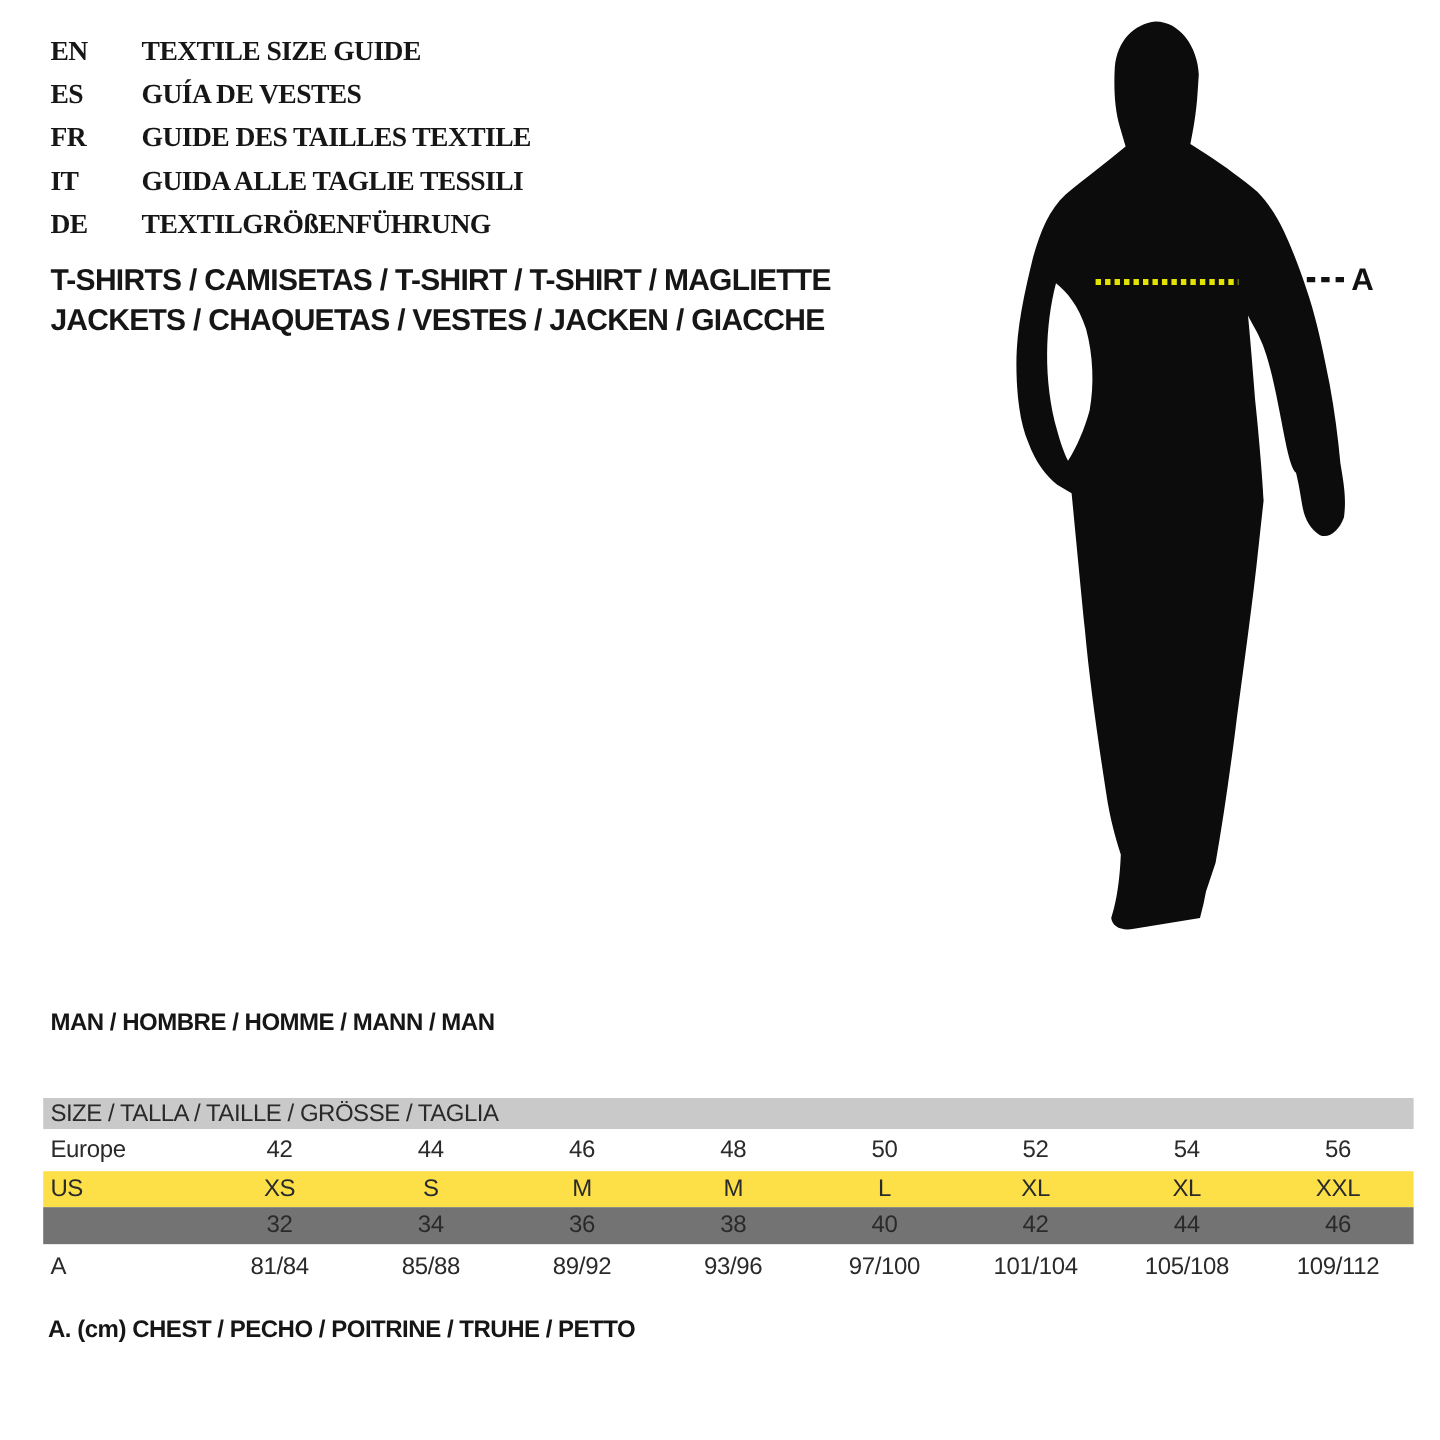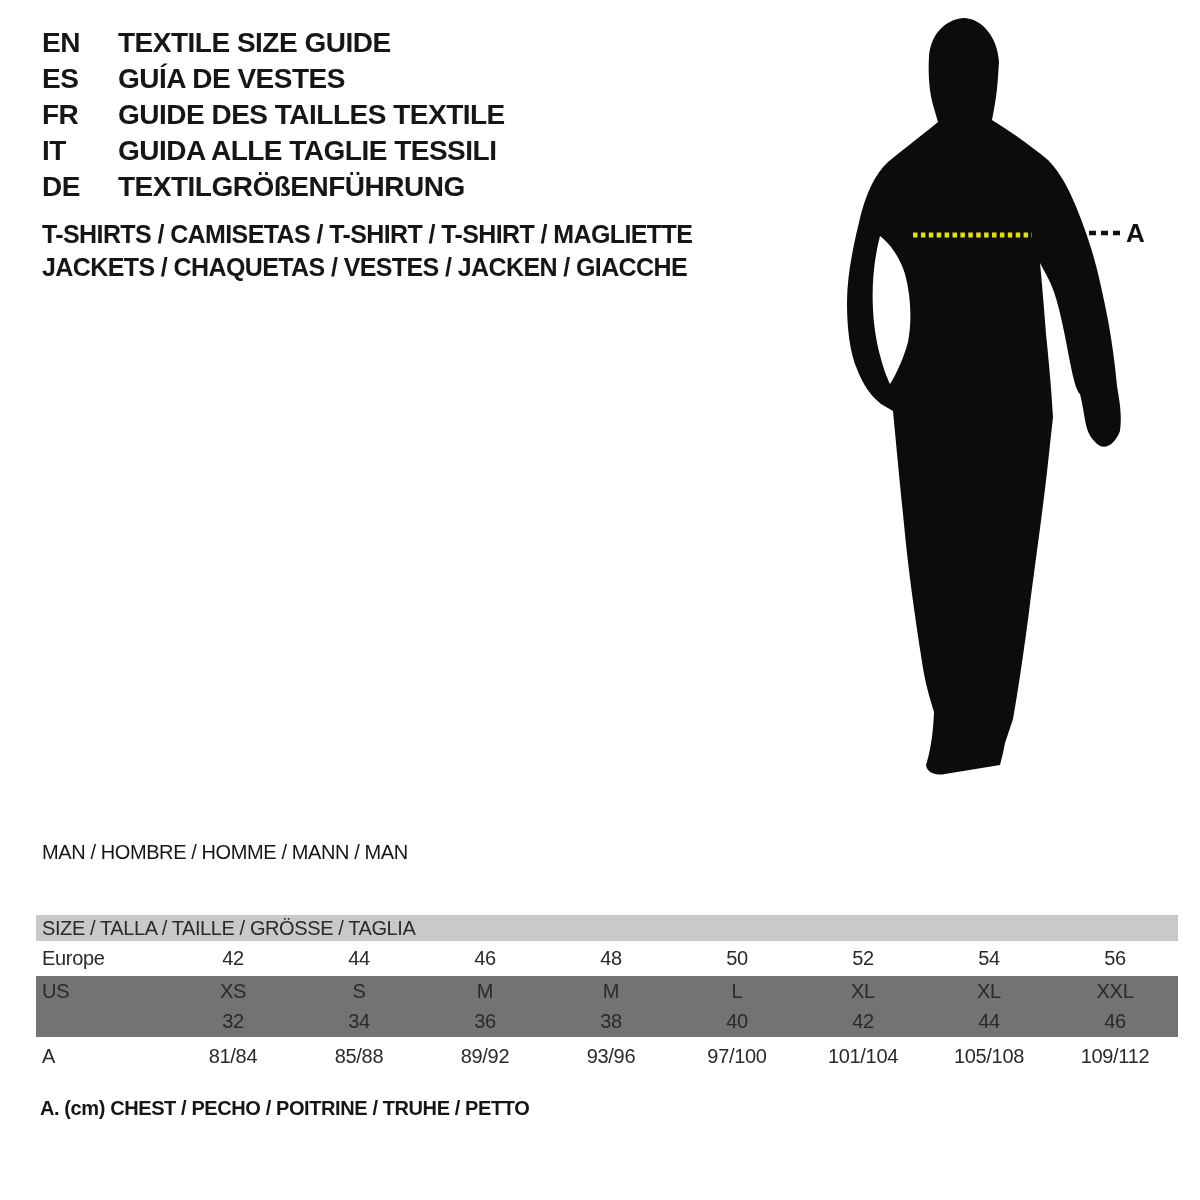--- a/index.html
+++ b/index.html
@@ -10,58 +10,58 @@
     background: #ffffff;
     overflow: hidden;
     font-family: "Liberation Sans", sans-serif;
     color: #161616;
   }
 
   
   .lang-list { position: absolute; left: 42px; top: 25px; }
   .lang-row { display: flex; height: 36px; align-items: center; }
   .lang-code, .lang-label {
-    font-size: 28px; font-weight: 700; letter-spacing: -0.5px; white-space: nowrap;
+    font-size: 23px; font-weight: 700; letter-spacing: -0.5px; white-space: nowrap; font-family: Liberation Serif, serif;
   }
   .lang-code { width: 76px; }
 
   
   .products { position: absolute; left: 42px; top: 218px; }
   .product-line {
     font-size: 25px; font-weight: 700; letter-spacing: -0.6px;
     line-height: 33px; white-space: nowrap;
   }
 
   
   .figure { position: absolute; left: 840px; top: 12px; width: 310px; height: 765px; }
 
   
   .section-title {
     position: absolute; left: 42px; top: 840px;
-    font-size: 20px; font-weight: 400; letter-spacing: -0.4px; line-height: 24px;
+    font-size: 20px; font-weight: 700; letter-spacing: -0.4px; line-height: 24px;
     white-space: nowrap;
   }
 
   
   .size-table { position: absolute; left: 36px; top: 915px; width: 1142px; }
   .t-header {
     height: 26px; background: #c9c9c9;
     display: flex; align-items: center; padding-left: 6px; box-sizing: border-box;
     font-size: 20px; letter-spacing: -0.4px; color: #2a2a2a;
   }
   .t-row {
     display: grid;
     grid-template-columns: 134px repeat(8, 1fr);
     align-items: center;
     font-size: 20px; letter-spacing: -0.3px; color: #2a2a2a;
   }
   .t-row .cell { text-align: center; }
   .t-row .label { text-align: left; padding-left: 6px; }
   .r-europe { height: 35px; background: #ffffff; }
-  .r-us     { height: 30px; background: #737373; }
+  .r-us     { height: 30px; background: #fde047; }
   .r-num    { height: 31px; background: #737373; }
   .r-a      { height: 38px; background: #ffffff; }
 
   
   .footnote {
     position: absolute; left: 40px; top: 1097px;
     font-size: 20px; font-weight: 700; letter-spacing: -0.4px; white-space: nowrap;
   }
 </style>
 </head>

